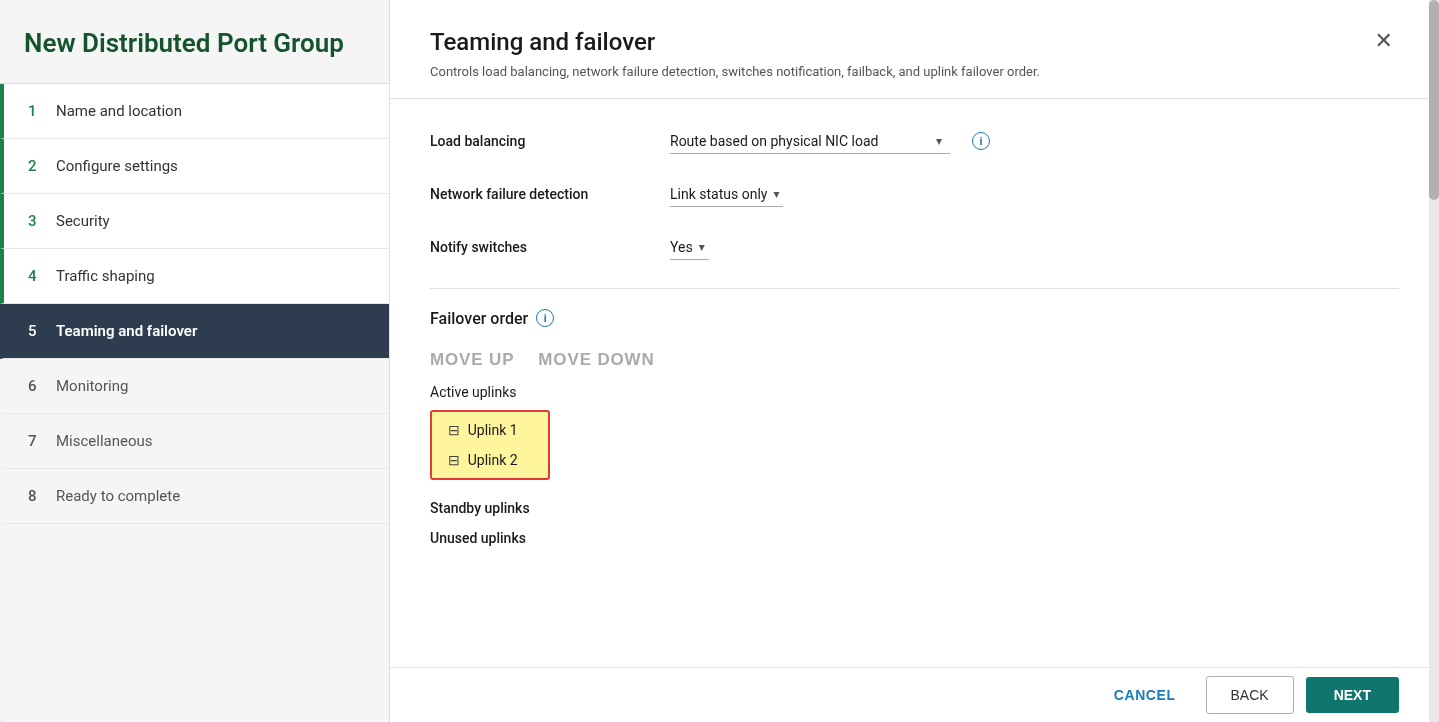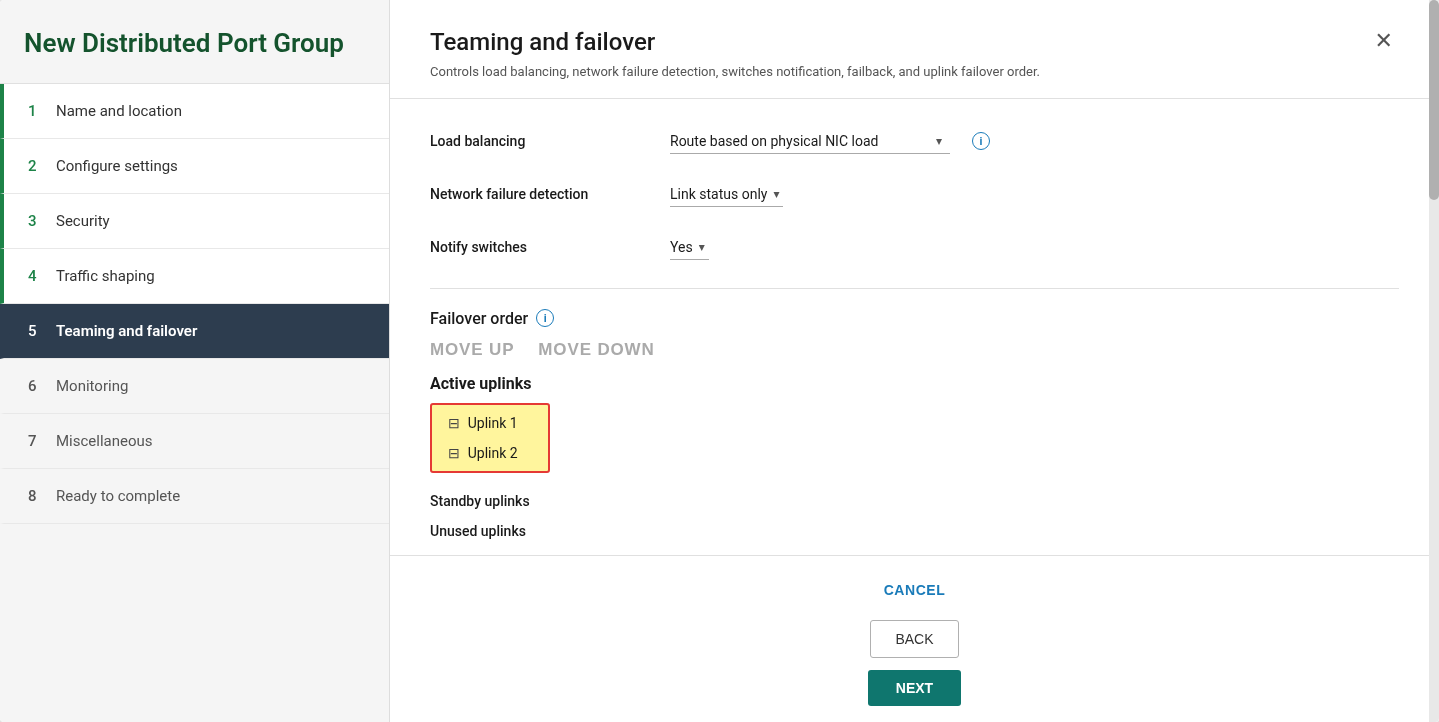--- a/index.html
+++ b/index.html
@@ -189,42 +189,42 @@
       gap: 6px;
     }
     
     .section-title {
       display: flex;
       align-items: center;
       gap: 8px;
       font-size: 16px;
       font-weight: 500;
       color: #1a1a1a;
-      margin-bottom: 12px;
+      margin-bottom: 22px;
       margin-top: 10px;
     }
     .failover-actions {
       display: flex;
       gap: 24px;
       margin-bottom: 14px;
     }
     .action-btn {
       font-size: 17px;
       font-weight: 600;
       color: #aaa;
       letter-spacing: 0.05em;
       background: none;
       border: none;
       cursor: pointer;
       padding: 0;
       text-transform: uppercase;
     }
     .uplink-group-label {
-      font-size: 16px;
-      font-weight: 700;
+      font-size: 14px;
+      font-weight: 400;
       color: #1a1a1a;
       margin-bottom: 10px;
     }
     .uplink-box {
       border: 2px solid #e53935;
       background: #fff59d;
       border-radius: 3px;
       padding: 4px 8px;
       display: inline-flex;
       flex-direction: column;
@@ -250,25 +250,24 @@
       font-weight: 500;
       color: #1a1a1a;
       margin-top: 14px;
       margin-bottom: 6px;
     }
     
     .footer {
       display: flex;
       align-items: center;
       justify-content: flex-end;
-      padding: 16px 40px;
+      padding: 8px 40px;
       border-top: 1px solid #e0e0e0;
       gap: 12px;
       background: #fff;
-      flex-direction: column;
     }
     .btn-cancel {
       background: none;
       border: none;
       font-size: 14px;
       font-weight: 600;
       color: #1a7bb9;
       cursor: pointer;
       padding: 10px 18px;
       letter-spacing: 0.04em;

